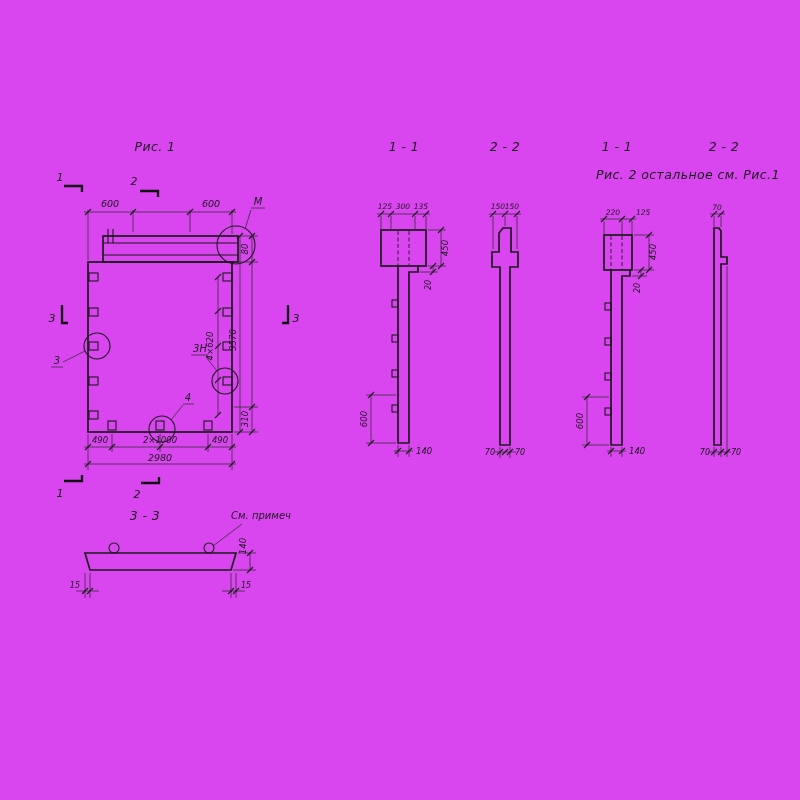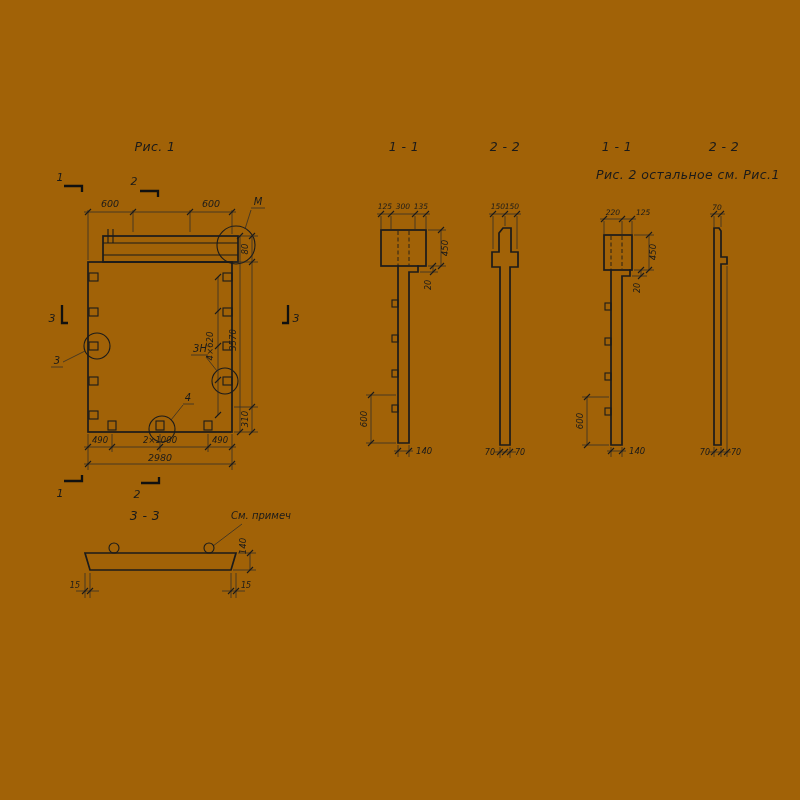--- a/index.html
+++ b/index.html
@@ -1,16 +1,16 @@
 <!DOCTYPE html>
 <html><head>
 <meta charset="utf-8">
 <style>
   html,body{margin:0;padding:0;background:#fff}
-  .sheet{position:relative;width:800px;height:800px;background:#a16207;overflow:hidden}
+  .sheet{position:relative;width:800px;height:800px;background:#d946ef;overflow:hidden}
   svg{display:block}
   text{fill:#1a1a1a;font-family:"DejaVu Sans",sans-serif;font-style:italic}
   .t12{font-size:12.5px;letter-spacing:.4px}
   .t11{font-size:11px}
   .t10{font-size:10px}
   .t9{font-size:9.5px}
   .t85{font-size:8.5px}
   .t8{font-size:8px}
   .t75{font-size:7.5px}
   .mid{text-anchor:middle}

